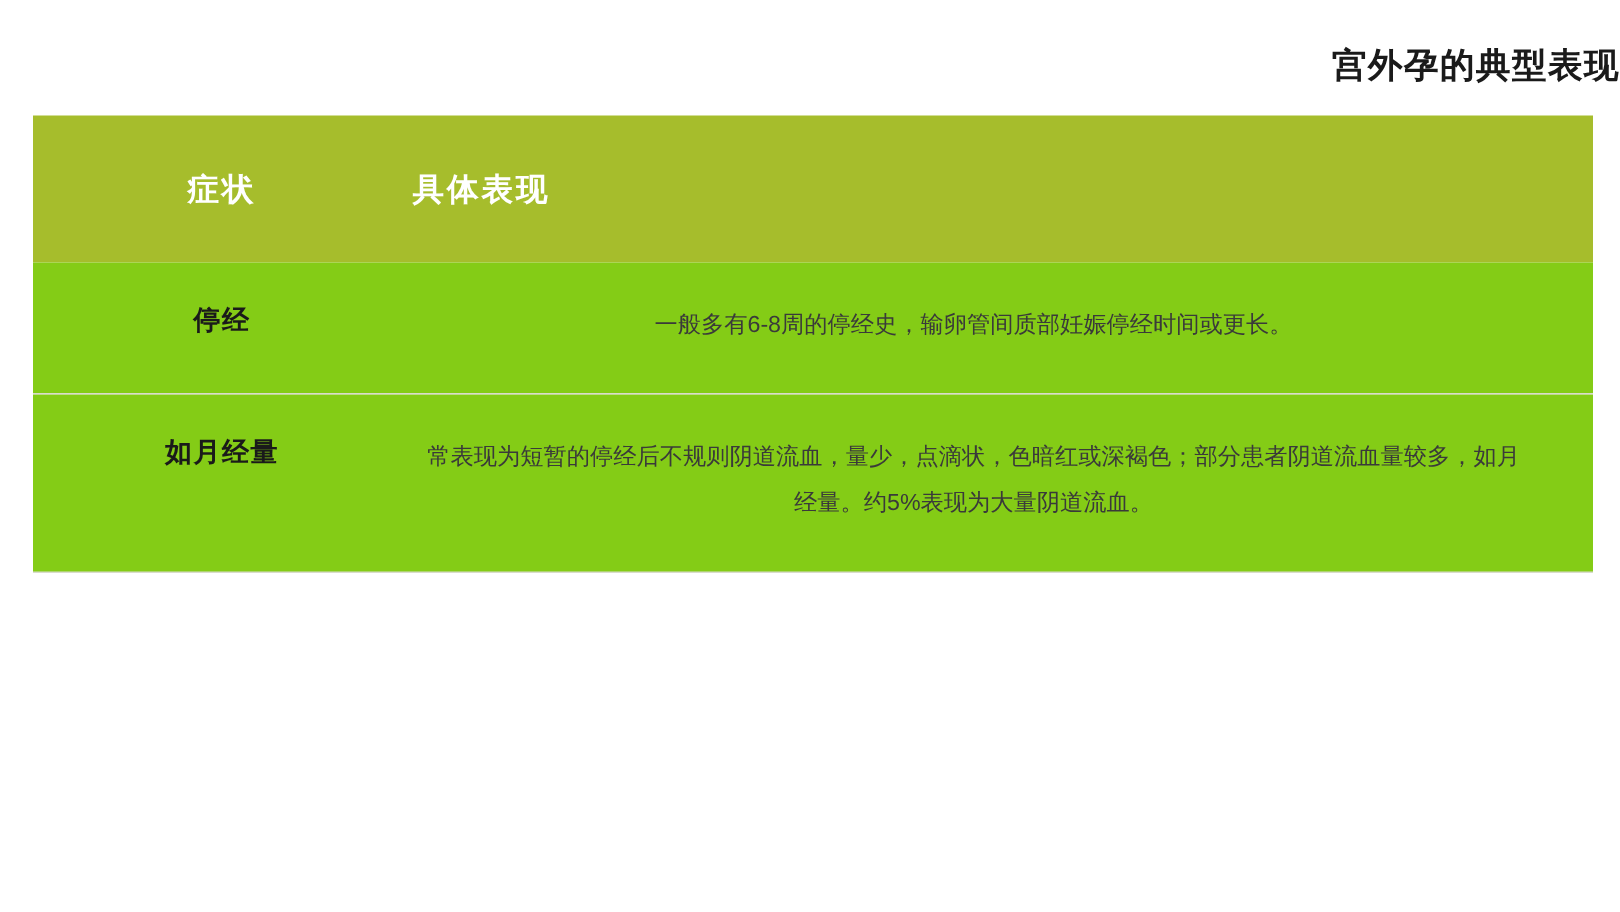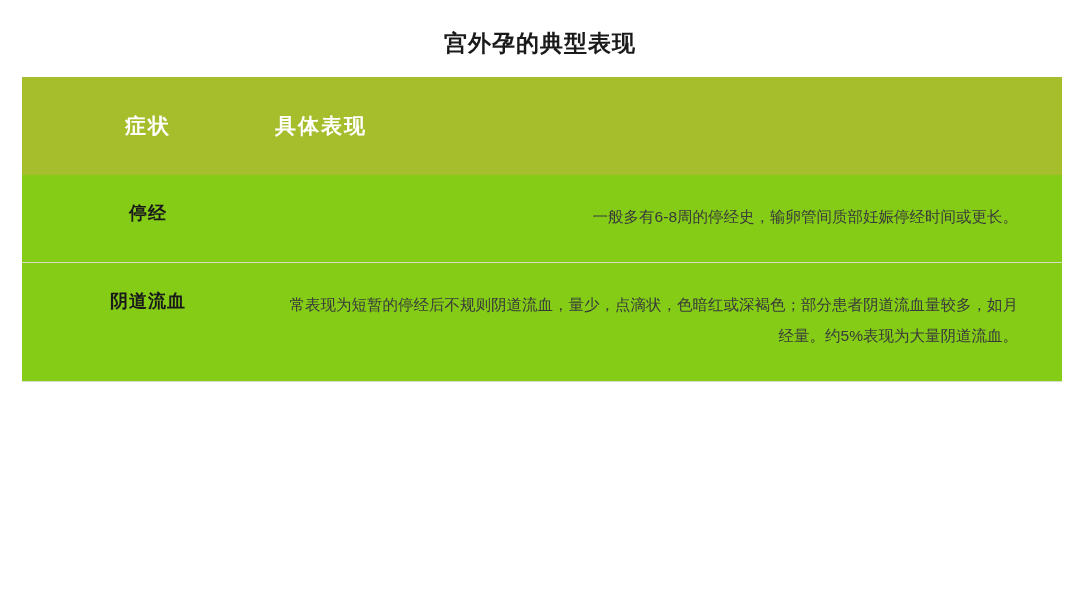--- a/index.html
+++ b/index.html
@@ -14,21 +14,21 @@
     color: #333333;
     overflow: hidden;
   }
   .page {
     width: 1080px;
     height: 608px;
     box-sizing: border-box;
     position: relative;
   }
   .doc-title {
-    text-align: center;
+    text-align: right;
     font-size: 23px;
     font-weight: bold;
     color: #1a1a1a;
     padding-top: 28px;
     padding-bottom: 6px;
     letter-spacing: 1px;
   }
   .table-wrap {
     margin: 12px 22px;
   }
@@ -69,21 +69,21 @@
     font-weight: bold;
     color: #1a1a1a;
     padding: 26px 10px 30px 10px;
     letter-spacing: 1px;
   }
   td.cell-detail {
     font-size: 15.5px;
     color: #3a3a3a;
     line-height: 2.0;
     padding: 26px 44px 30px 6px;
-    text-align: right;
+    text-align: center;
   }
   .row-tall td {
     padding-bottom: 44px;
   }
   .spacer-bottom {
     height: 36px;
     background: #ffffff;
   }
 </style>
 </head>
@@ -100,21 +100,21 @@
           <th class="col-symptom">症状</th>
           <th class="col-detail">具体表现</th>
         </tr>
       </thead>
       <tbody>
         <tr>
           <td class="cell-symptom">停经</td>
           <td class="cell-detail">一般多有6-8周的停经史，输卵管间质部妊娠停经时间或更长。</td>
         </tr>
         <tr>
-          <td class="cell-symptom">阴道流血</td>
+          <td class="cell-symptom">如月经量</td>
           <td class="cell-detail">常表现为短暂的停经后不规则阴道流血，量少，点滴状，色暗红或深褐色；部分患者阴道流血量较多，如月经量。约5%表现为大量阴道流血。</td>
         </tr>
       </tbody>
     </table>
   </div>
 
   <div class="spacer-bottom"></div>
 
 </div>
 

